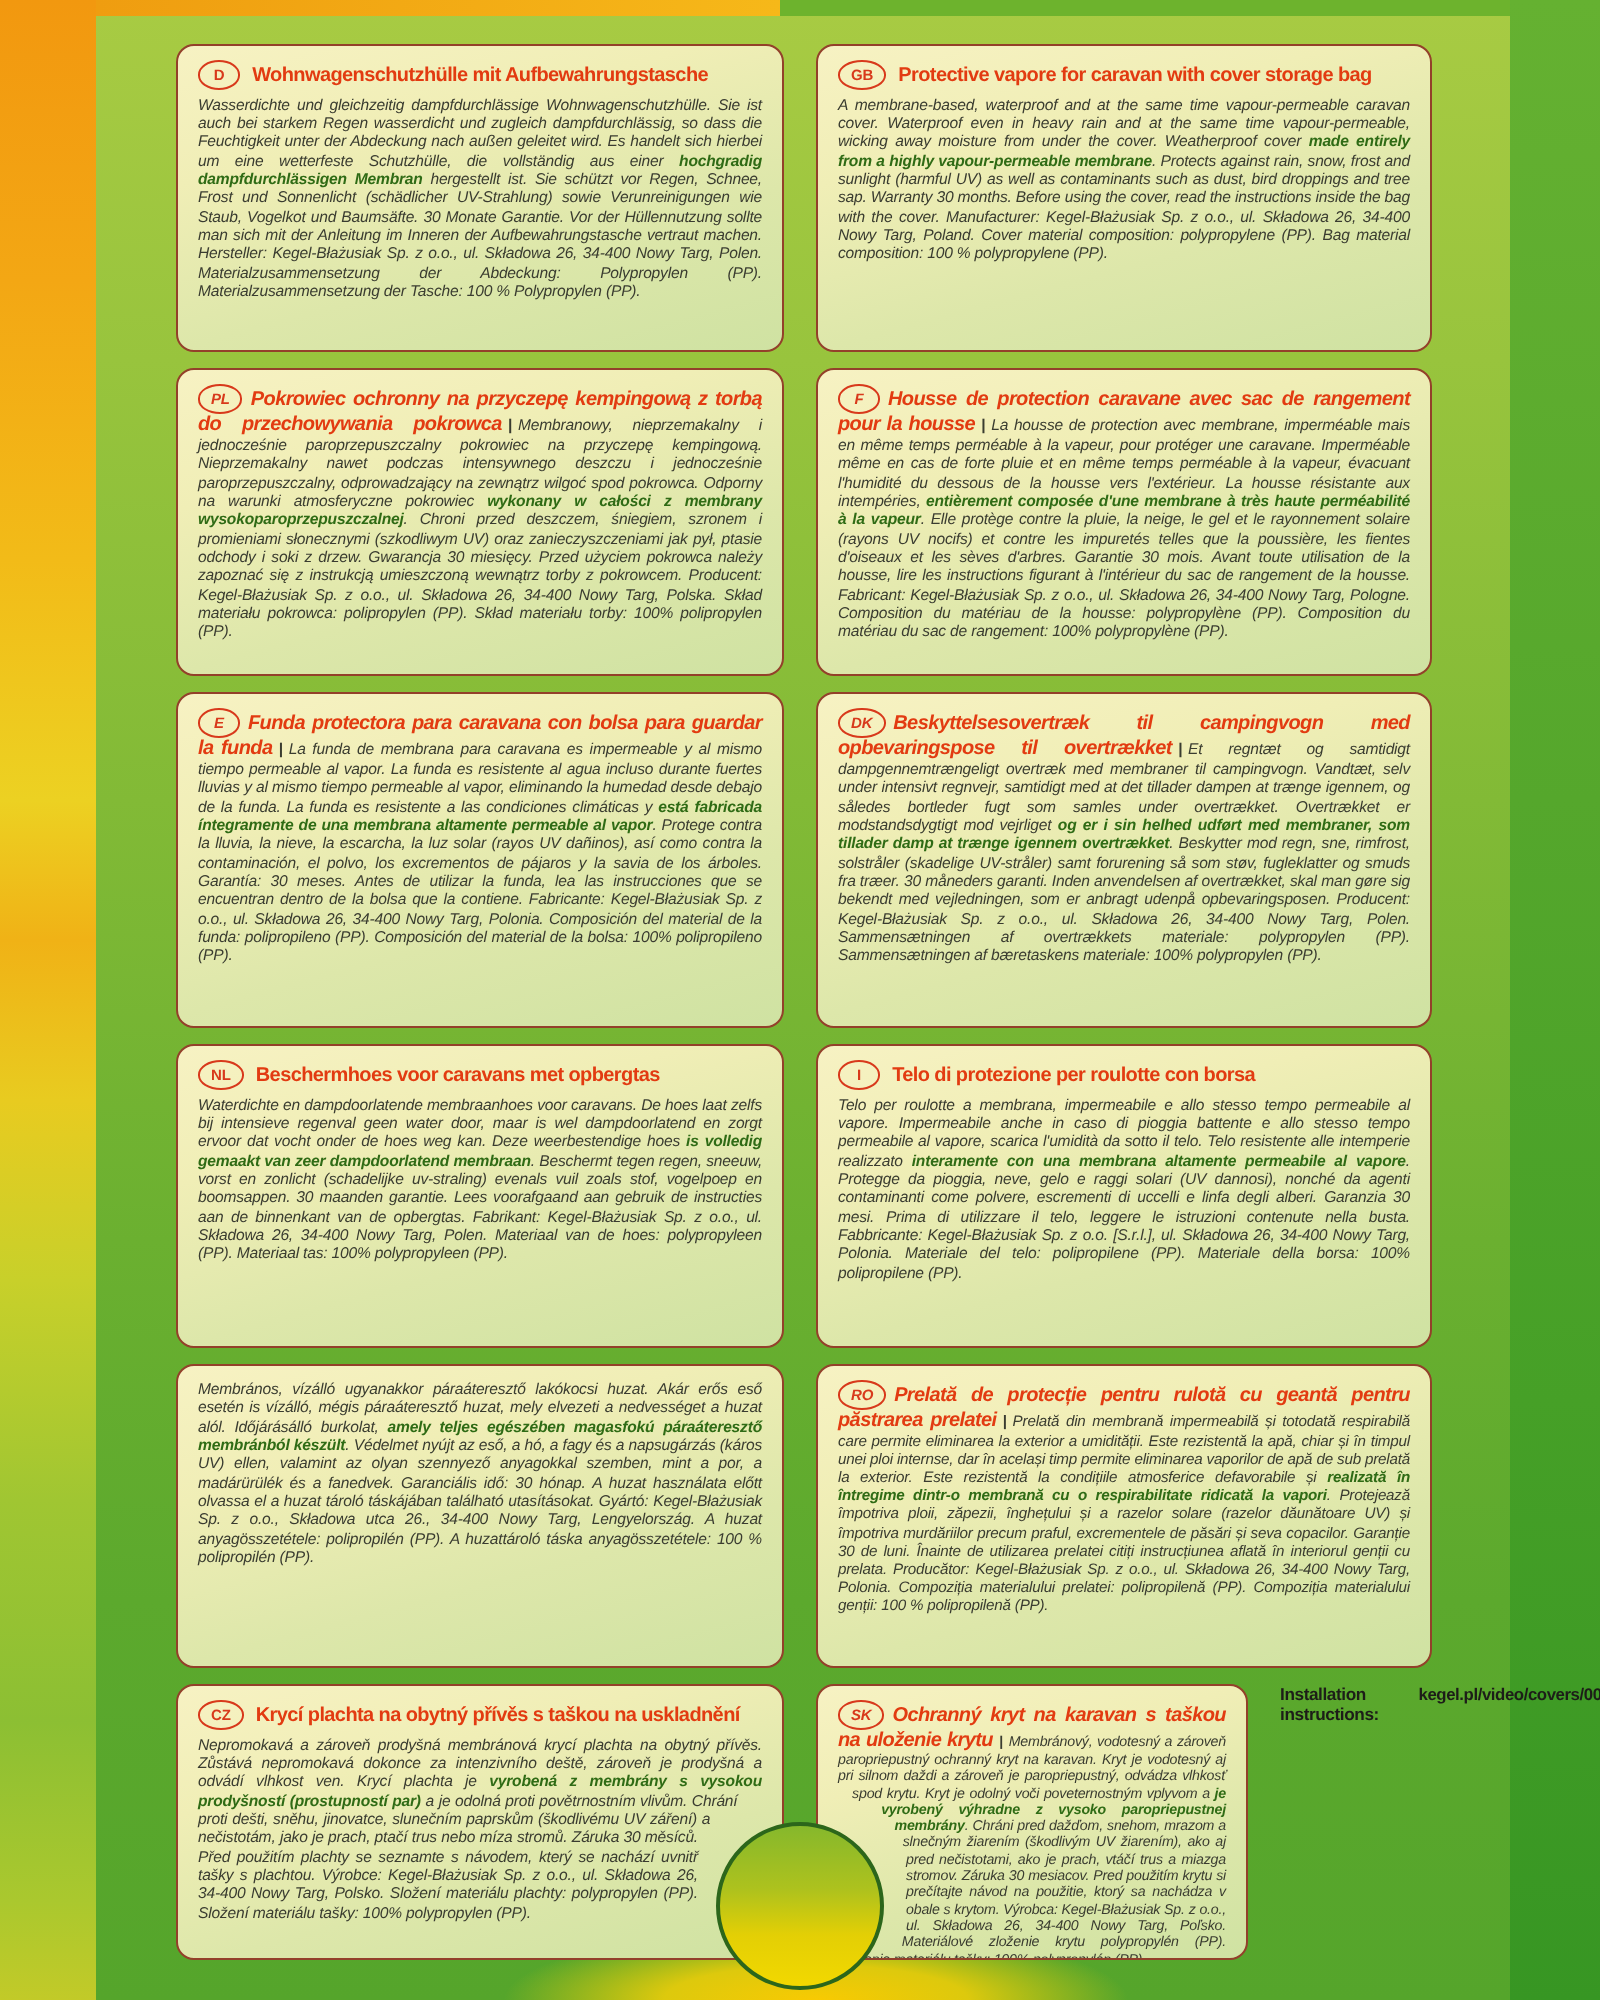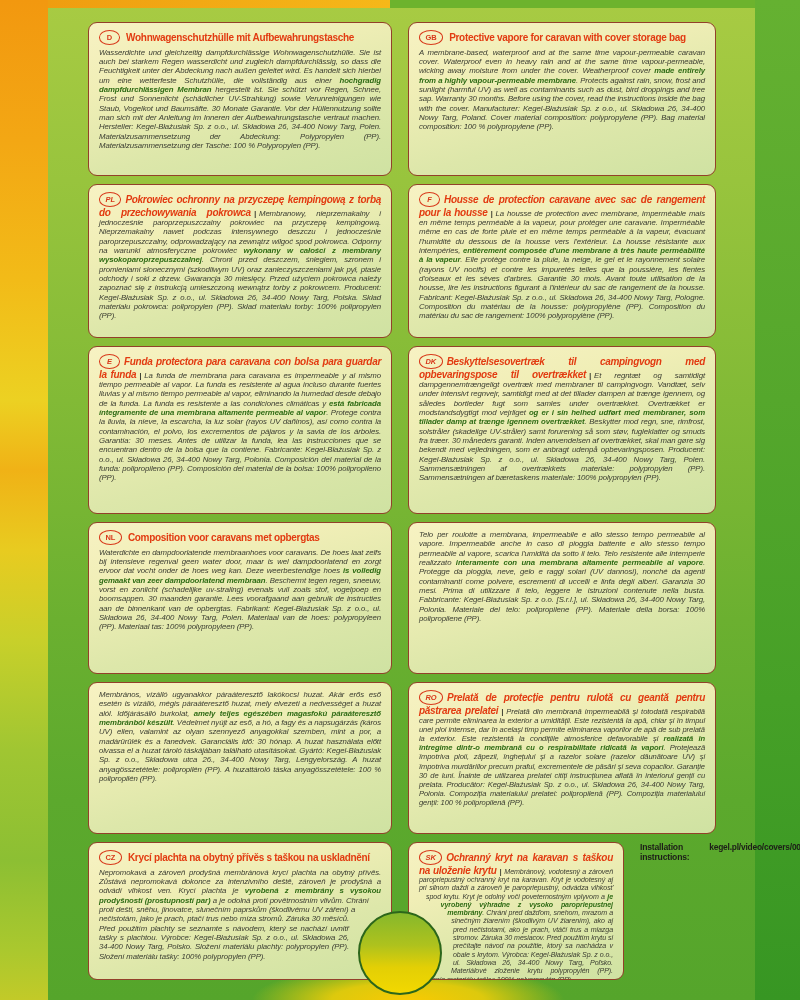--- a/index.html
+++ b/index.html
@@ -100,25 +100,29 @@
     </section>
     <section class="box col-r">
       <p><span class="badge">DK</span><span class="title">Beskyttelsesovertræk til campingvogn med opbevaringspose til overtrækket</span><span class="sep">|</span><span>Et regntæt og samtidigt dampgennemtrængeligt overtræk med membraner til campingvogn. Vandtæt, selv under intensivt regnvejr, samtidigt med at det tillader dampen at trænge igennem, og således bortleder fugt som samles under overtrækket. Overtrækket er modstandsdygtigt mod vejrliget </span><b class="emph">og er i sin helhed udført med membraner, som tillader damp at trænge igennem overtrækket</b><span>. Beskytter mod regn, sne, rimfrost, solstråler (skadelige UV-stråler) samt forurening så som støv, fugleklatter og smuds fra træer. 30 måneders garanti. Inden anvendelsen af overtrækket, skal man gøre sig bekendt med vejledningen, som er anbragt udenpå opbevaringsposen. Producent: Kegel-Błażusiak Sp. z o.o., ul. Składowa 26, 34-400 Nowy Targ, Polen. Sammensætningen af overtrækkets materiale: polypropylen (PP). Sammensætningen af bæretaskens materiale: 100% polypropylen (PP).</span></p>
     </section>
   </div>
 
   <div class="row r4">
     <section class="box col-l">
       <div class="heading">
         <span class="badge">NL</span>
-        <span class="title">Composition voor caravans met opbergtas</span>
+        <span class="title">Beschermhoes voor caravans met opbergtas</span>
       </div>
       <p><span>Waterdichte en dampdoorlatende membraanhoes voor caravans. De hoes laat zelfs bij intensieve regenval geen water door, maar is wel dampdoorlatend en zorgt ervoor dat vocht onder de hoes weg kan. Deze weerbestendige hoes </span><b class="emph">is volledig gemaakt van zeer dampdoorlatend membraan</b><span>. Beschermt tegen regen, sneeuw, vorst en zonlicht (schadelijke uv-straling) evenals vuil zoals stof, vogelpoep en boomsappen. 30 maanden garantie. Lees voorafgaand aan gebruik de instructies aan de binnenkant van de opbergtas. Fabrikant: Kegel-Błażusiak Sp. z o.o., ul. Składowa 26, 34-400 Nowy Targ, Polen. Materiaal van de hoes: polypropyleen (PP). Materiaal tas: 100% polypropyleen (PP).</span></p>
     </section>
     <section class="box col-r">
+      <div class="heading">
+        <span class="badge">I</span>
+        <span class="title">Telo di protezione per roulotte con borsa</span>
+      </div>
       <p><span>Telo per roulotte a membrana, impermeabile e allo stesso tempo permeabile al vapore. Impermeabile anche in caso di pioggia battente e allo stesso tempo permeabile al vapore, scarica l'umidità da sotto il telo. Telo resistente alle intemperie realizzato </span><b class="emph">interamente con una membrana altamente permeabile al vapore</b><span>. Protegge da pioggia, neve, gelo e raggi solari (UV dannosi), nonché da agenti contaminanti come polvere, escrementi di uccelli e linfa degli alberi. Garanzia 30 mesi. Prima di utilizzare il telo, leggere le istruzioni contenute nella busta. Fabbricante: Kegel-Błażusiak Sp. z o.o. [S.r.l.], ul. Składowa 26, 34-400 Nowy Targ, Polonia. Materiale del telo: polipropilene (PP). Materiale della borsa: 100% polipropilene (PP).</span></p>
     </section>
   </div>
 
   <div class="row r5">
     <section class="box col-l">
       <p><span>Membrános, vízálló ugyanakkor páraáteresztő lakókocsi huzat. Akár erős eső esetén is vízálló, mégis páraáteresztő huzat, mely elvezeti a nedvességet a huzat alól. Időjárásálló burkolat, </span><b class="emph">amely teljes egészében magasfokú páraáteresztő membránból készült</b><span>. Védelmet nyújt az eső, a hó, a fagy és a napsugárzás (káros UV) ellen, valamint az olyan szennyező anyagokkal szemben, mint a por, a madárürülék és a fanedvek. Garanciális idő: 30 hónap. A huzat használata előtt olvassa el a huzat tároló táskájában található utasításokat. Gyártó: Kegel-Błażusiak Sp. z o.o., Składowa utca 26., 34-400 Nowy Targ, Lengyelország. A huzat anyagösszetétele: polipropilén (PP). A huzattároló táska anyagösszetétele: 100 % polipropilén (PP).</span></p>
     </section>
     <section class="box col-r tight">
       <p><span class="badge">RO</span><span class="title">Prelată de protecție pentru rulotă cu geantă pentru păstrarea prelatei</span><span class="sep">|</span><span>Prelată din membrană impermeabilă și totodată respirabilă care permite eliminarea la exterior a umidității. Este rezistentă la apă, chiar și în timpul unei ploi internse, dar în același timp permite eliminarea vaporilor de apă de sub prelată la exterior. Este rezistentă la condițiile atmosferice defavorabile și </span><b class="emph">realizată în întregime dintr-o membrană cu o respirabilitate ridicată la vapori</b><span>. Protejează împotriva ploii, zăpezii, înghețului și a razelor solare (razelor dăunătoare UV) și împotriva murdăriilor precum praful, excrementele de păsări și seva copacilor. Garanție 30 de luni. Înainte de utilizarea prelatei citiți instrucțiunea aflată în interiorul genții cu prelata. Producător: Kegel-Błażusiak Sp. z o.o., ul. Składowa 26, 34-400 Nowy Targ, Polonia. Compoziția materialului prelatei: polipropilenă (PP). Compoziția materialului genții: 100 % polipropilenă (PP).</span></p>

